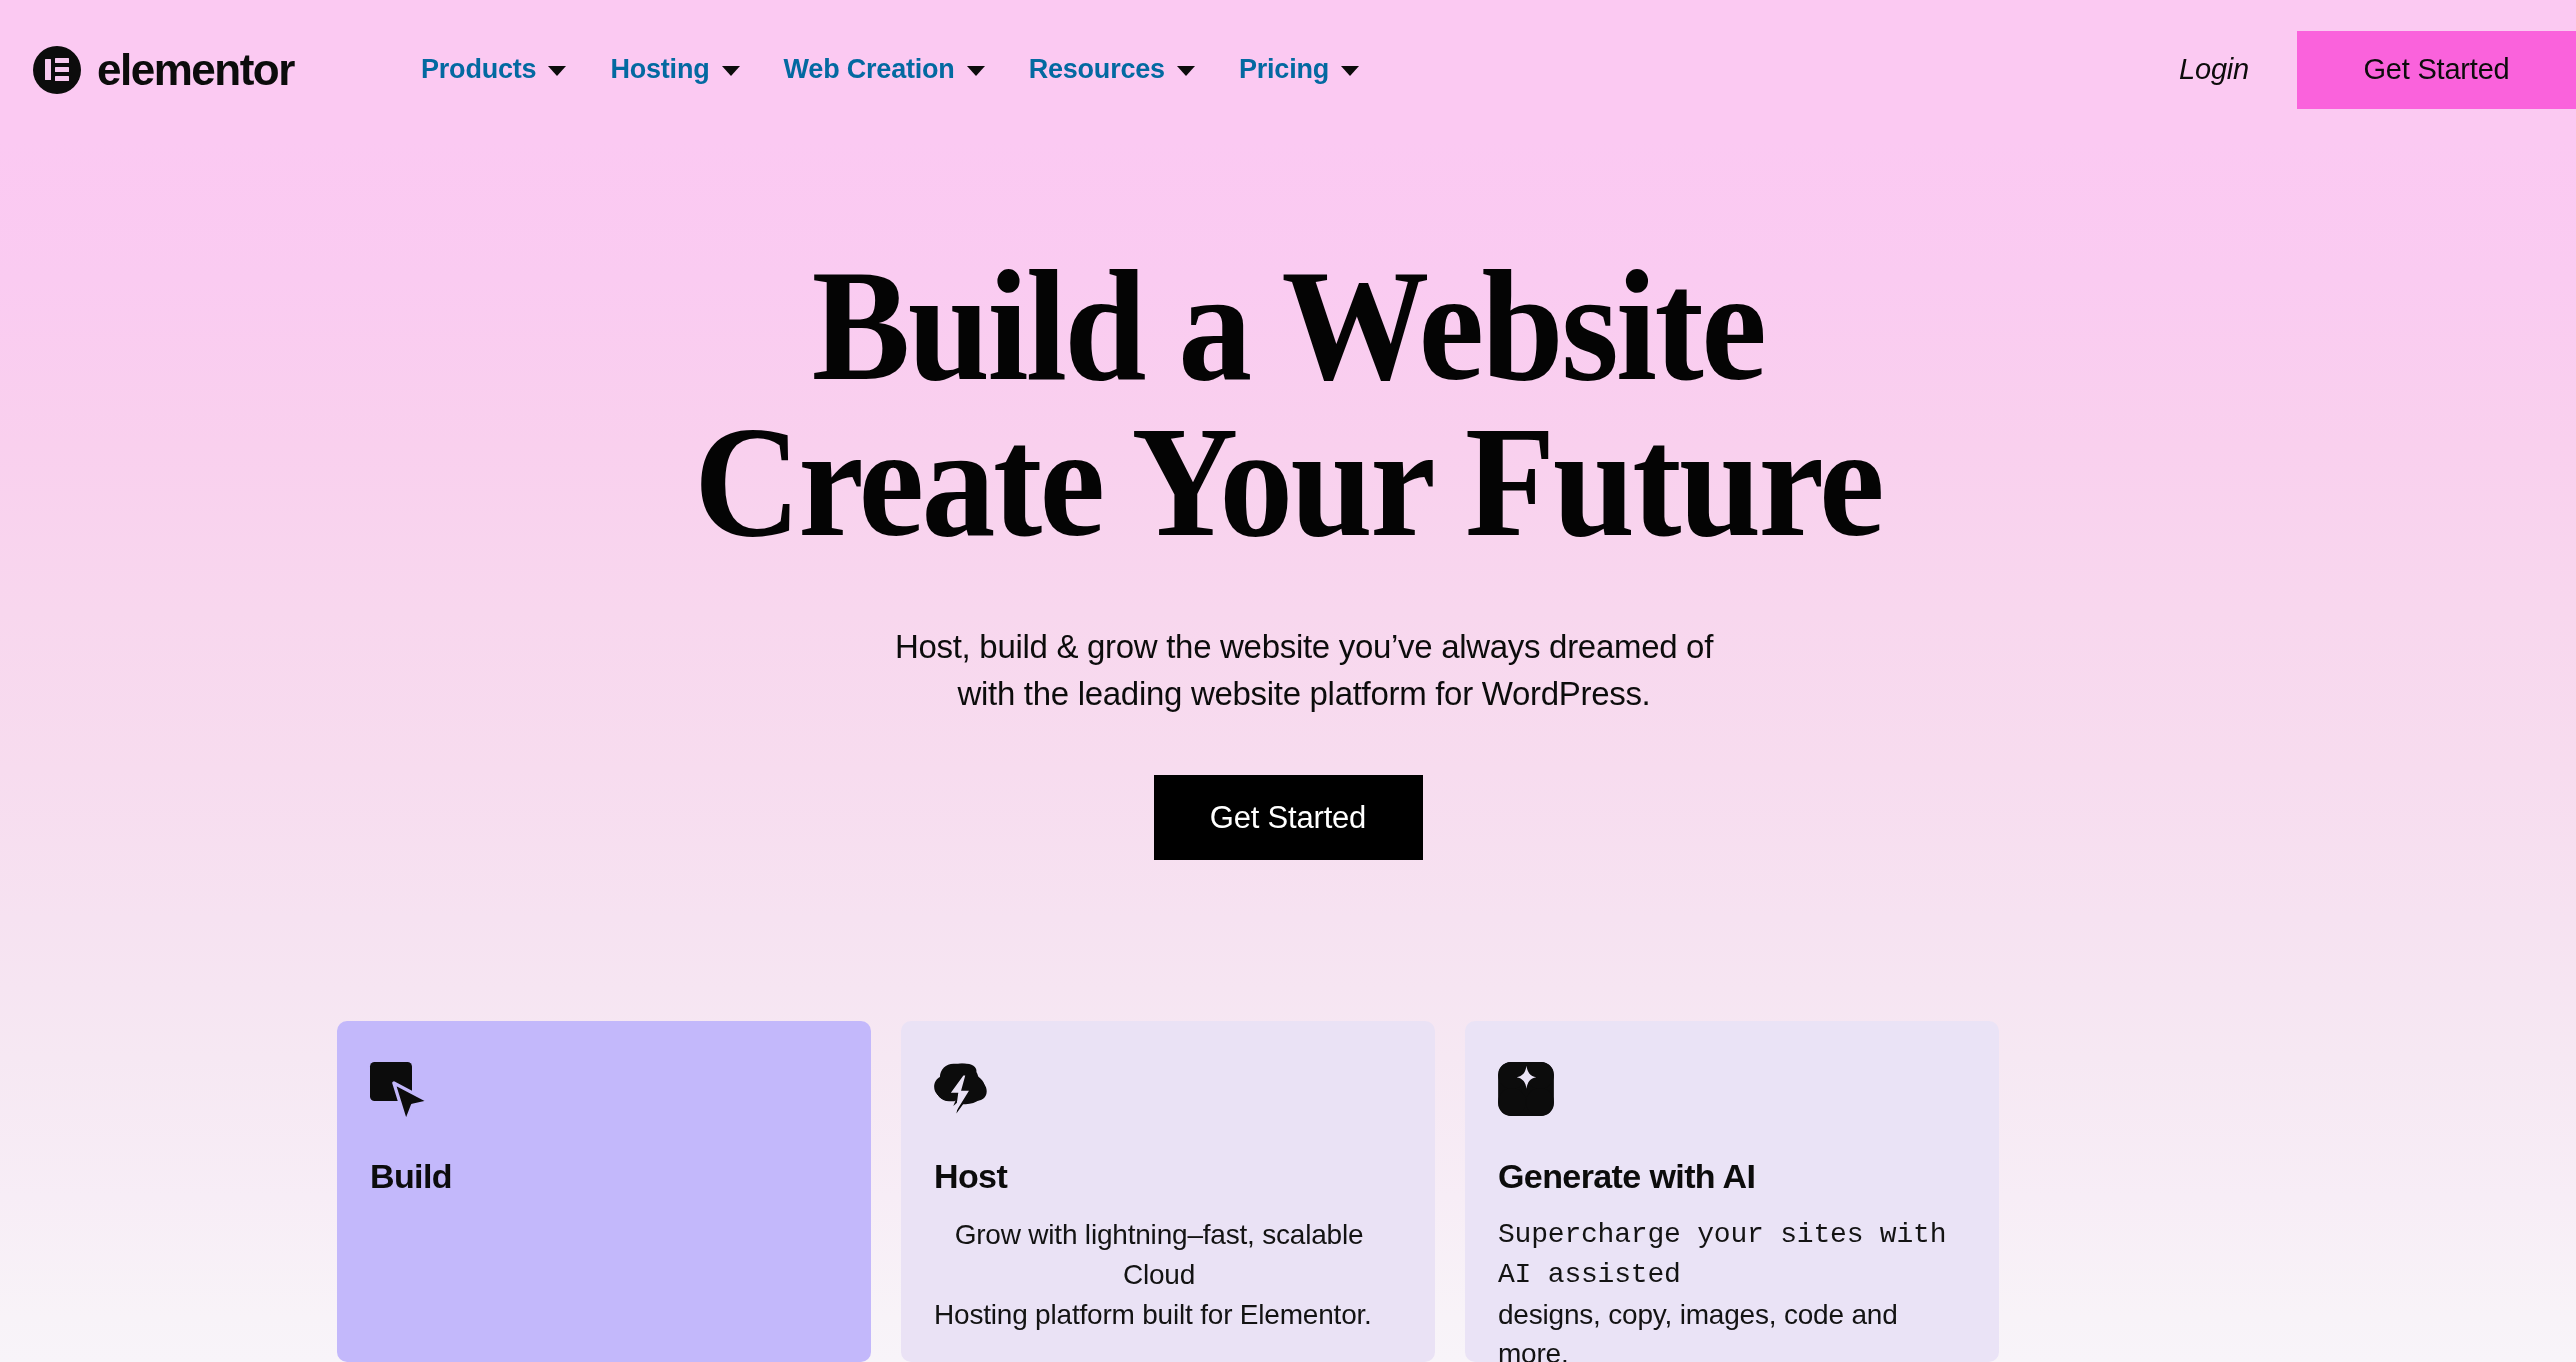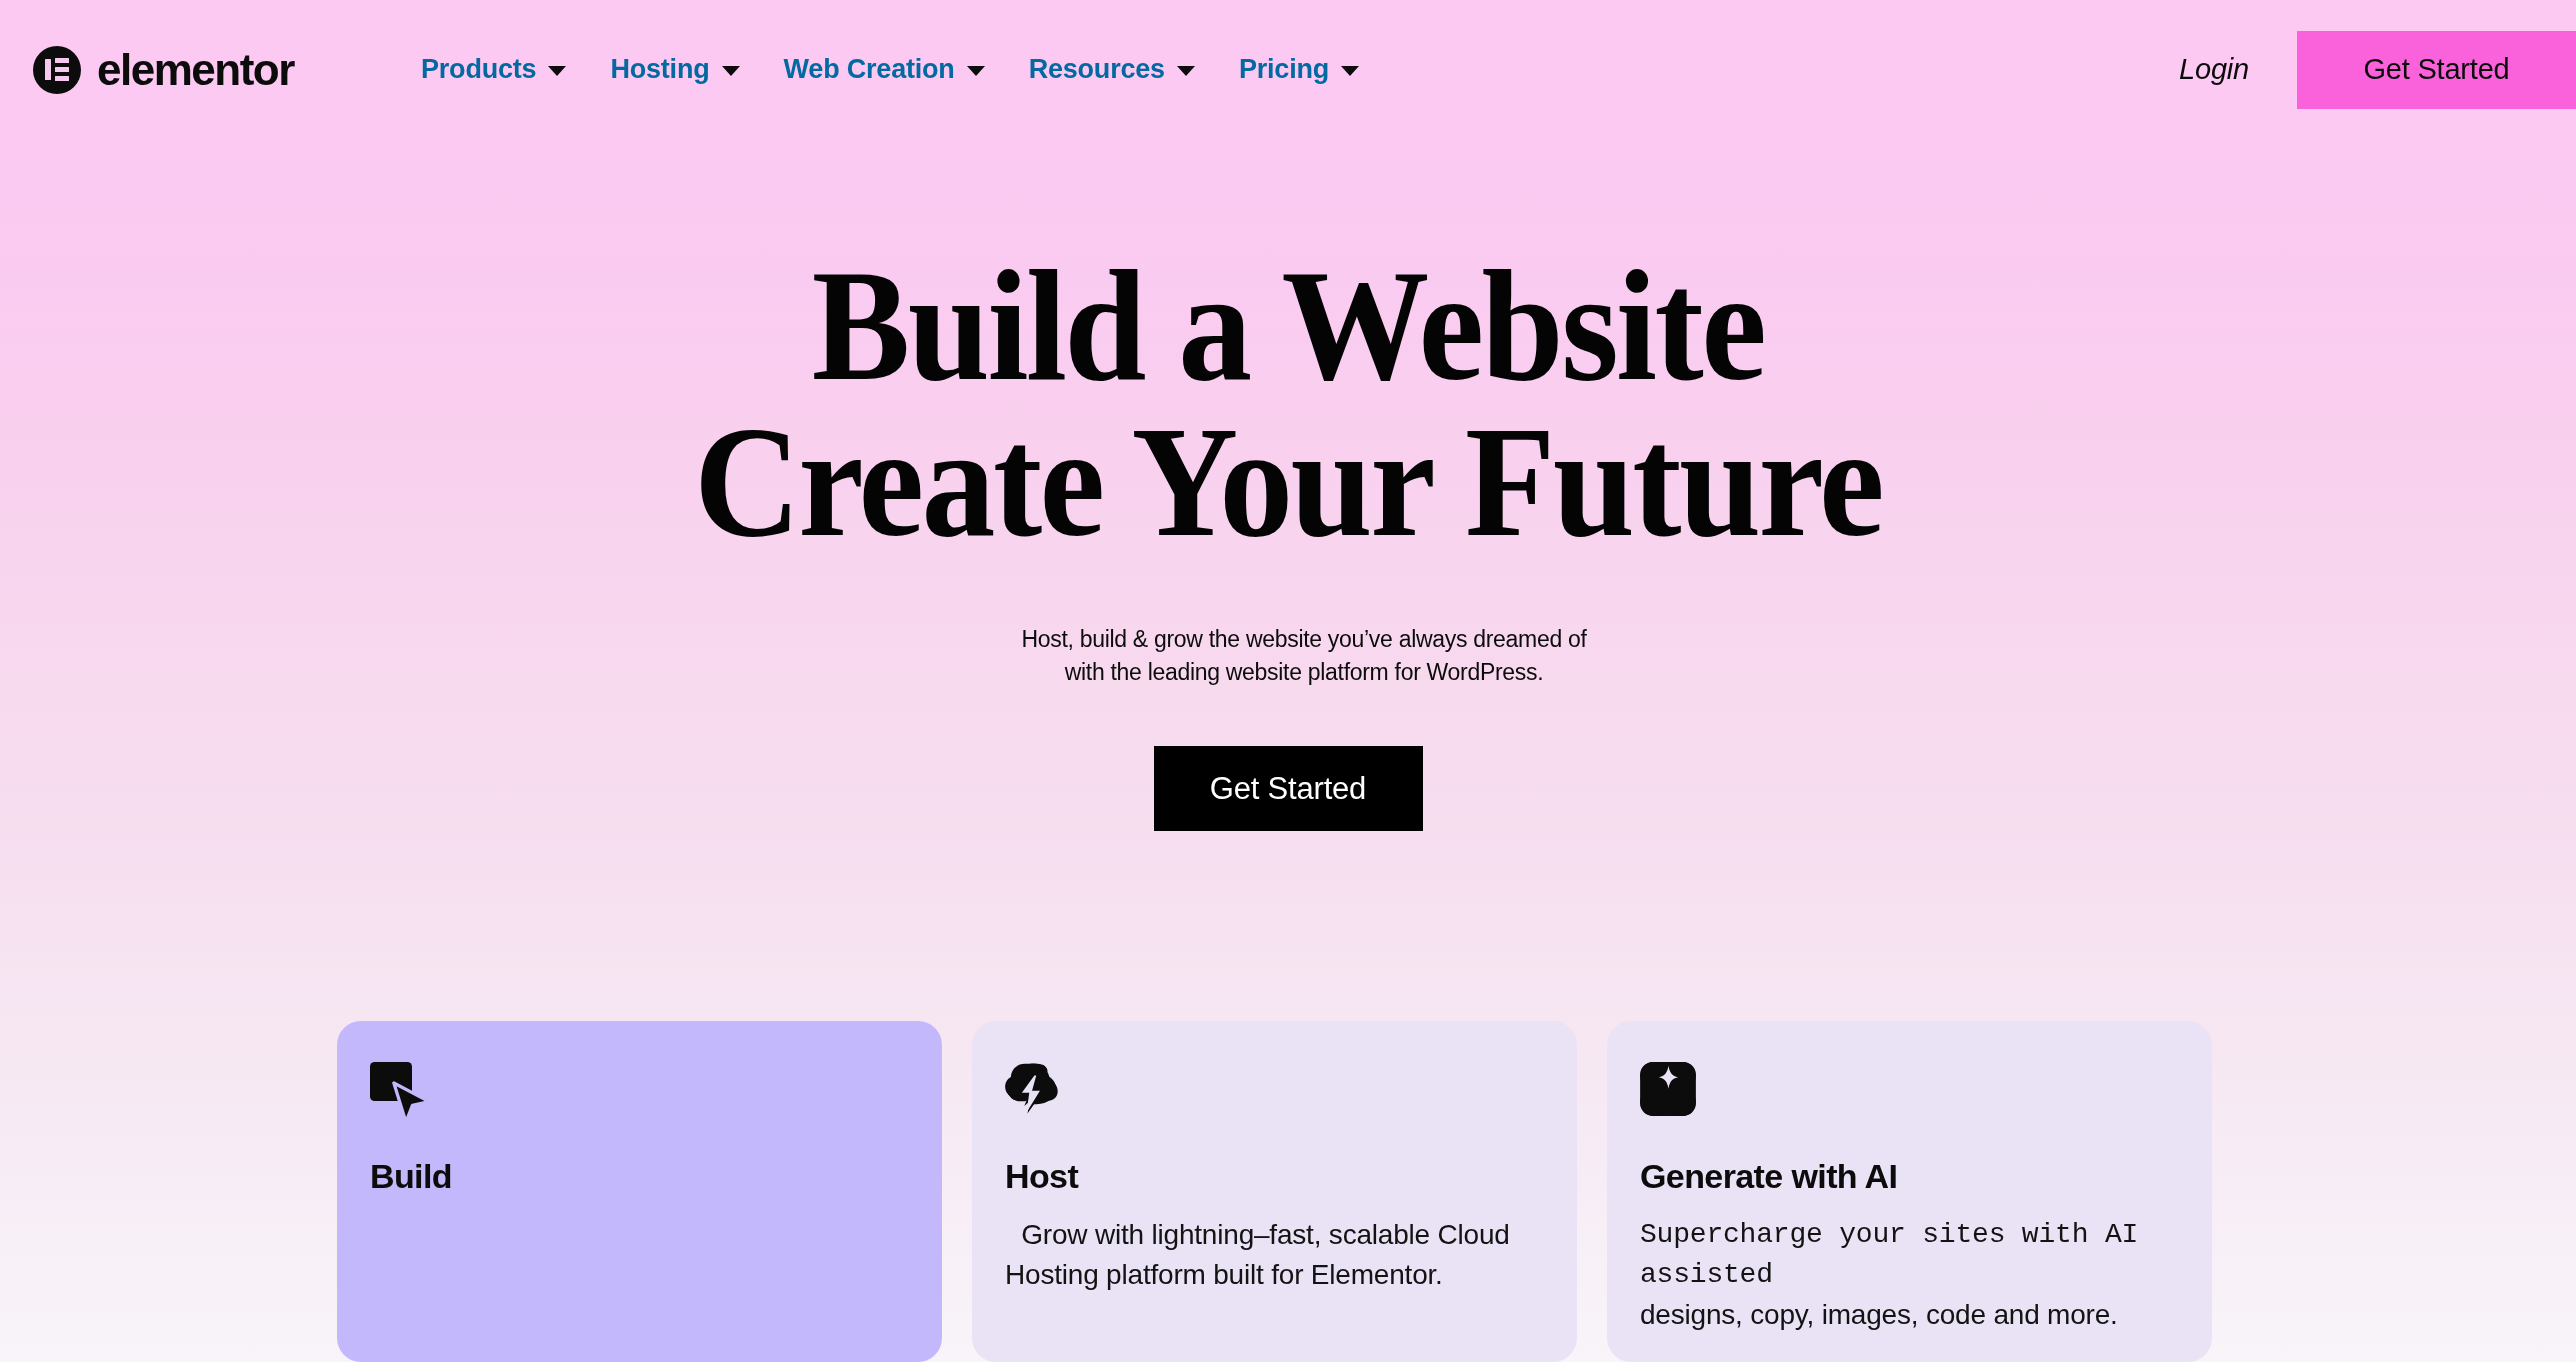--- a/index.html
+++ b/index.html
@@ -160,21 +160,21 @@
     line-height:0.98;
     letter-spacing:-2.8px;
     color:#040404;
     padding-top:109px;
     transform:scaleX(0.93);
   }
   .hero-title .line { display:block; }
 
   .hero-sub {
     margin-top:63px;
-    font-size:23px;
+    font-size:33px;
     font-weight:400;
     line-height:1.45;
     letter-spacing:-0.3px;
     color:#0C0C0C;
     margin-left:32px;
   }
   .hero-sub .line { display:block; }
 
   .hero-cta-wrap {
     margin-top:57px;
@@ -200,23 +200,23 @@
   
   .cards {
     position:absolute;
     top:1021px;
     left:337px;
     width:1903px;
     display:flex;
     gap:30px;
   }
   .card {
-    width:605px;
+    width:534px;
     height:341px;
-    border-radius:24px;
+    border-radius:10px;
     padding:41px 51px 0 33px;
     position:relative;
     overflow:hidden;
   }
   .card-icon {
     width:56px; height:56px;
     position:relative;
     margin-bottom:41px;
   }
   .card-title {

